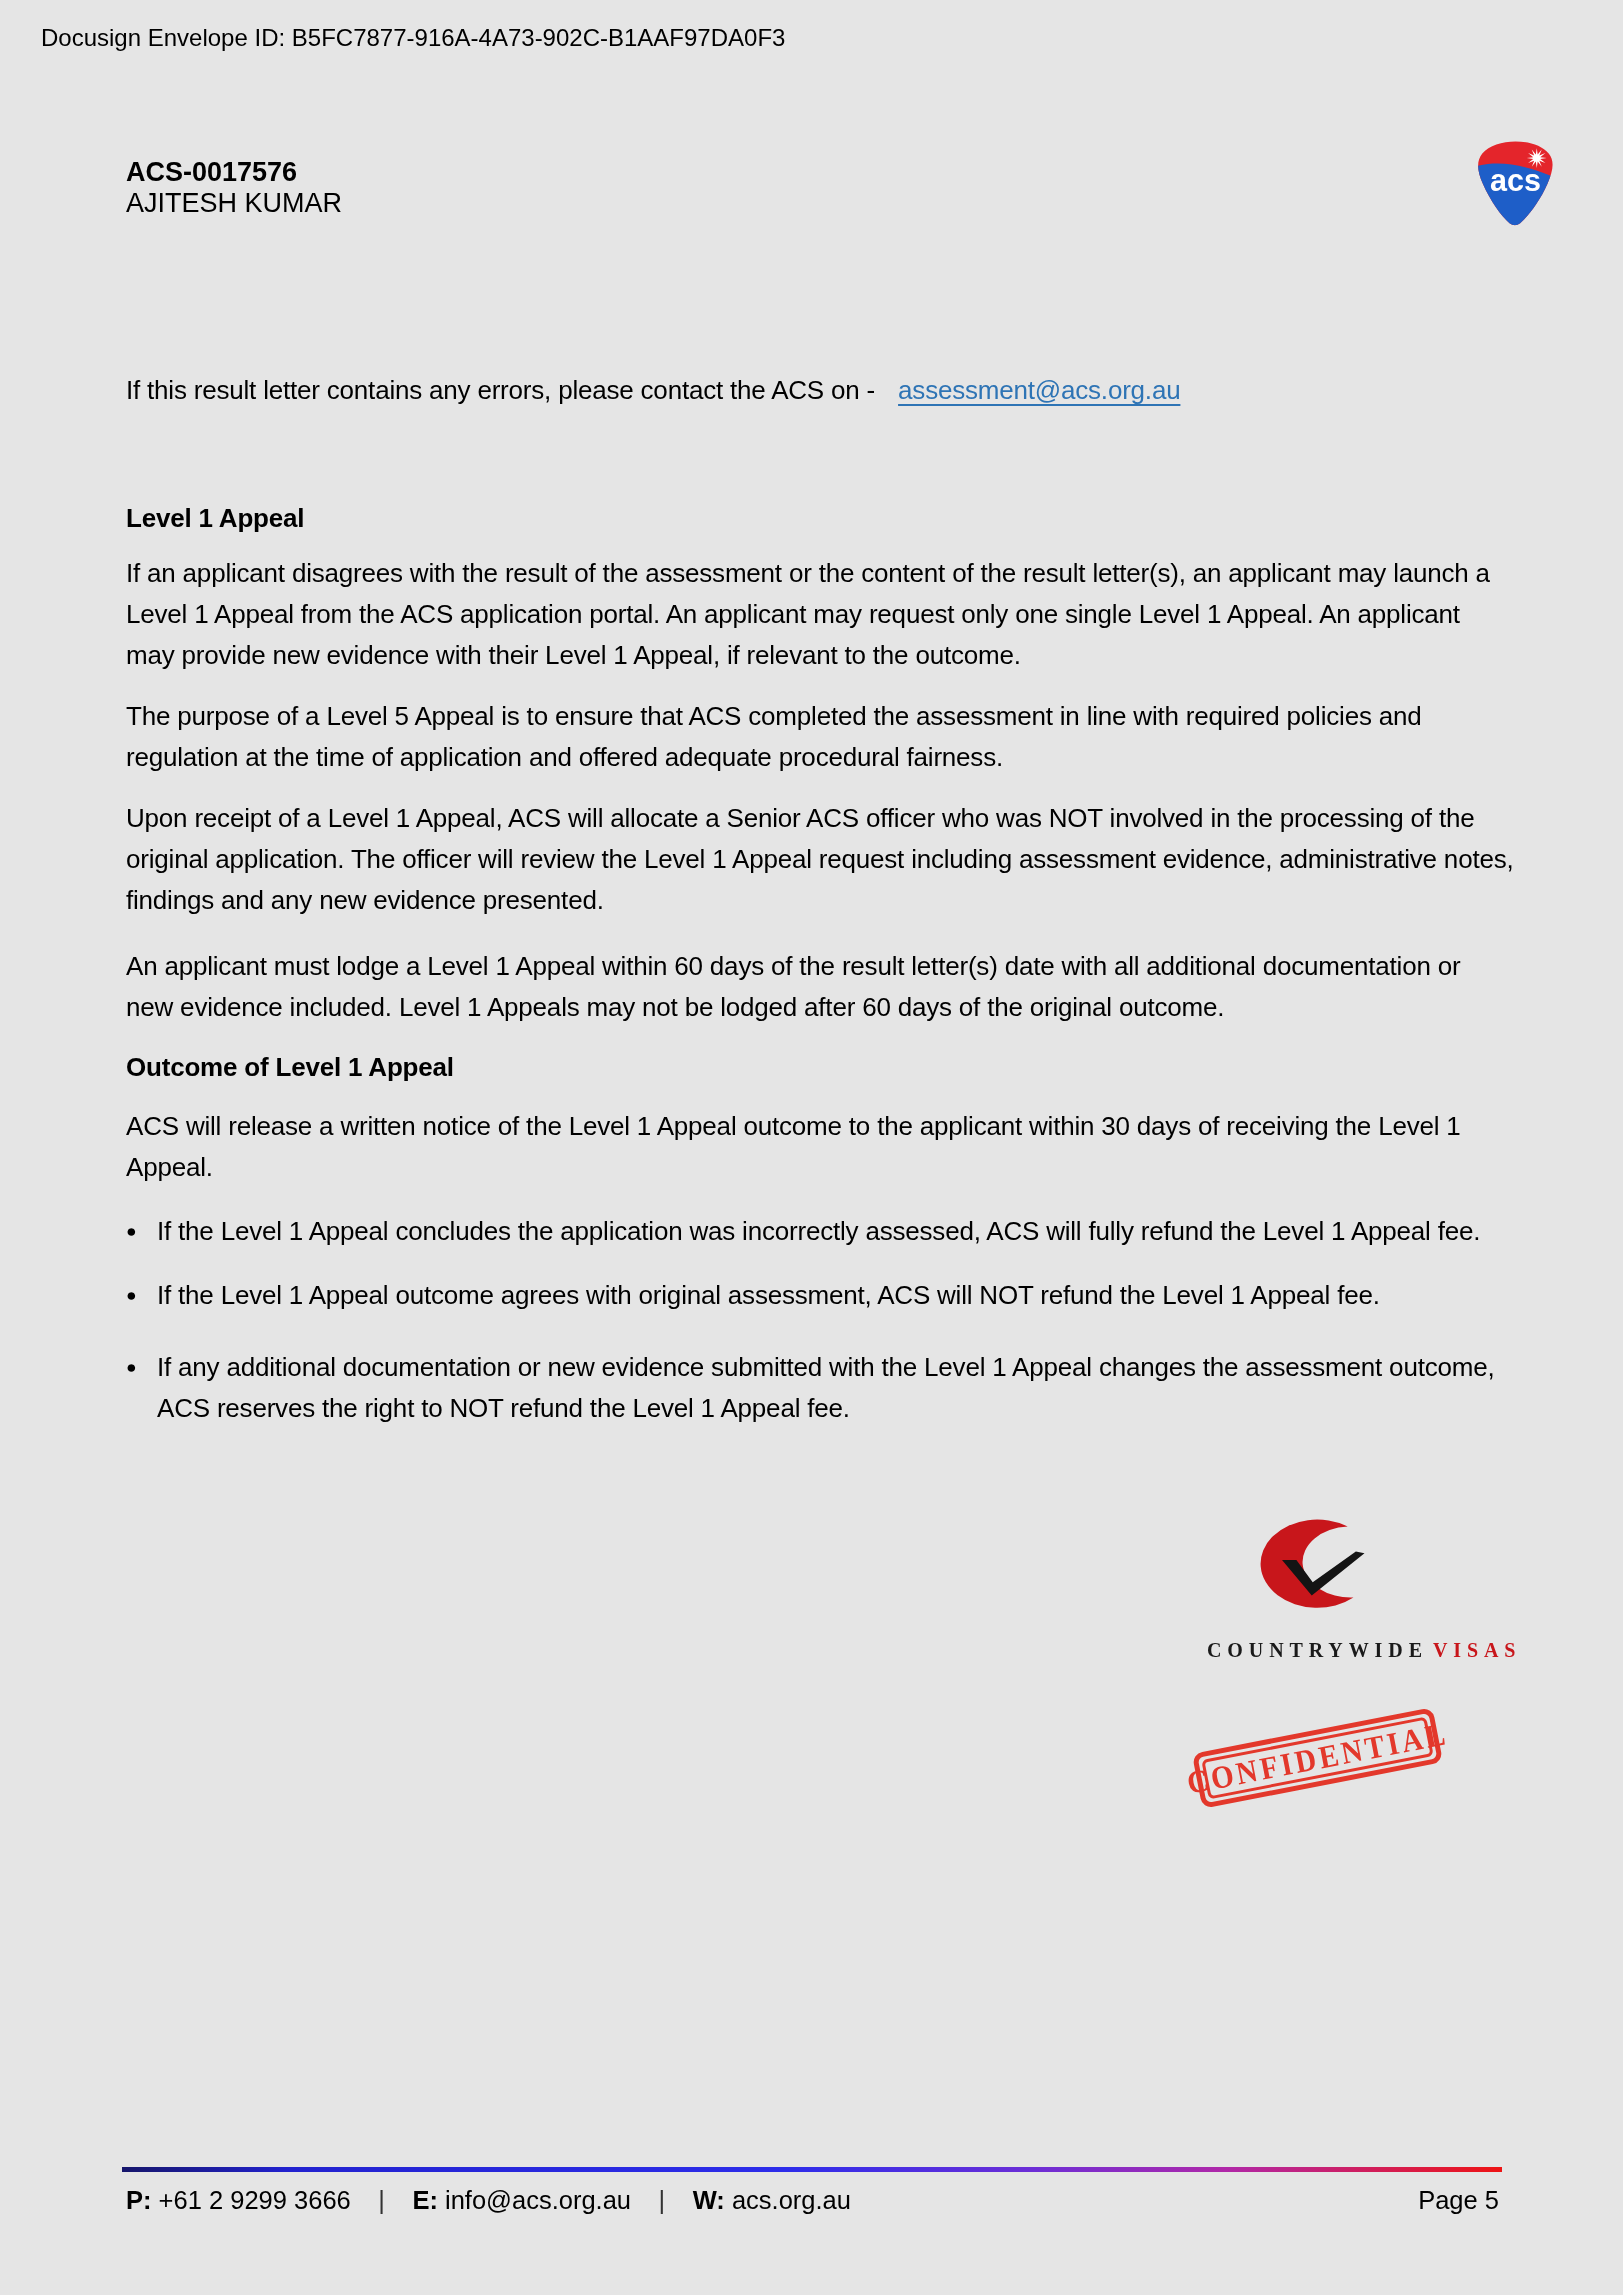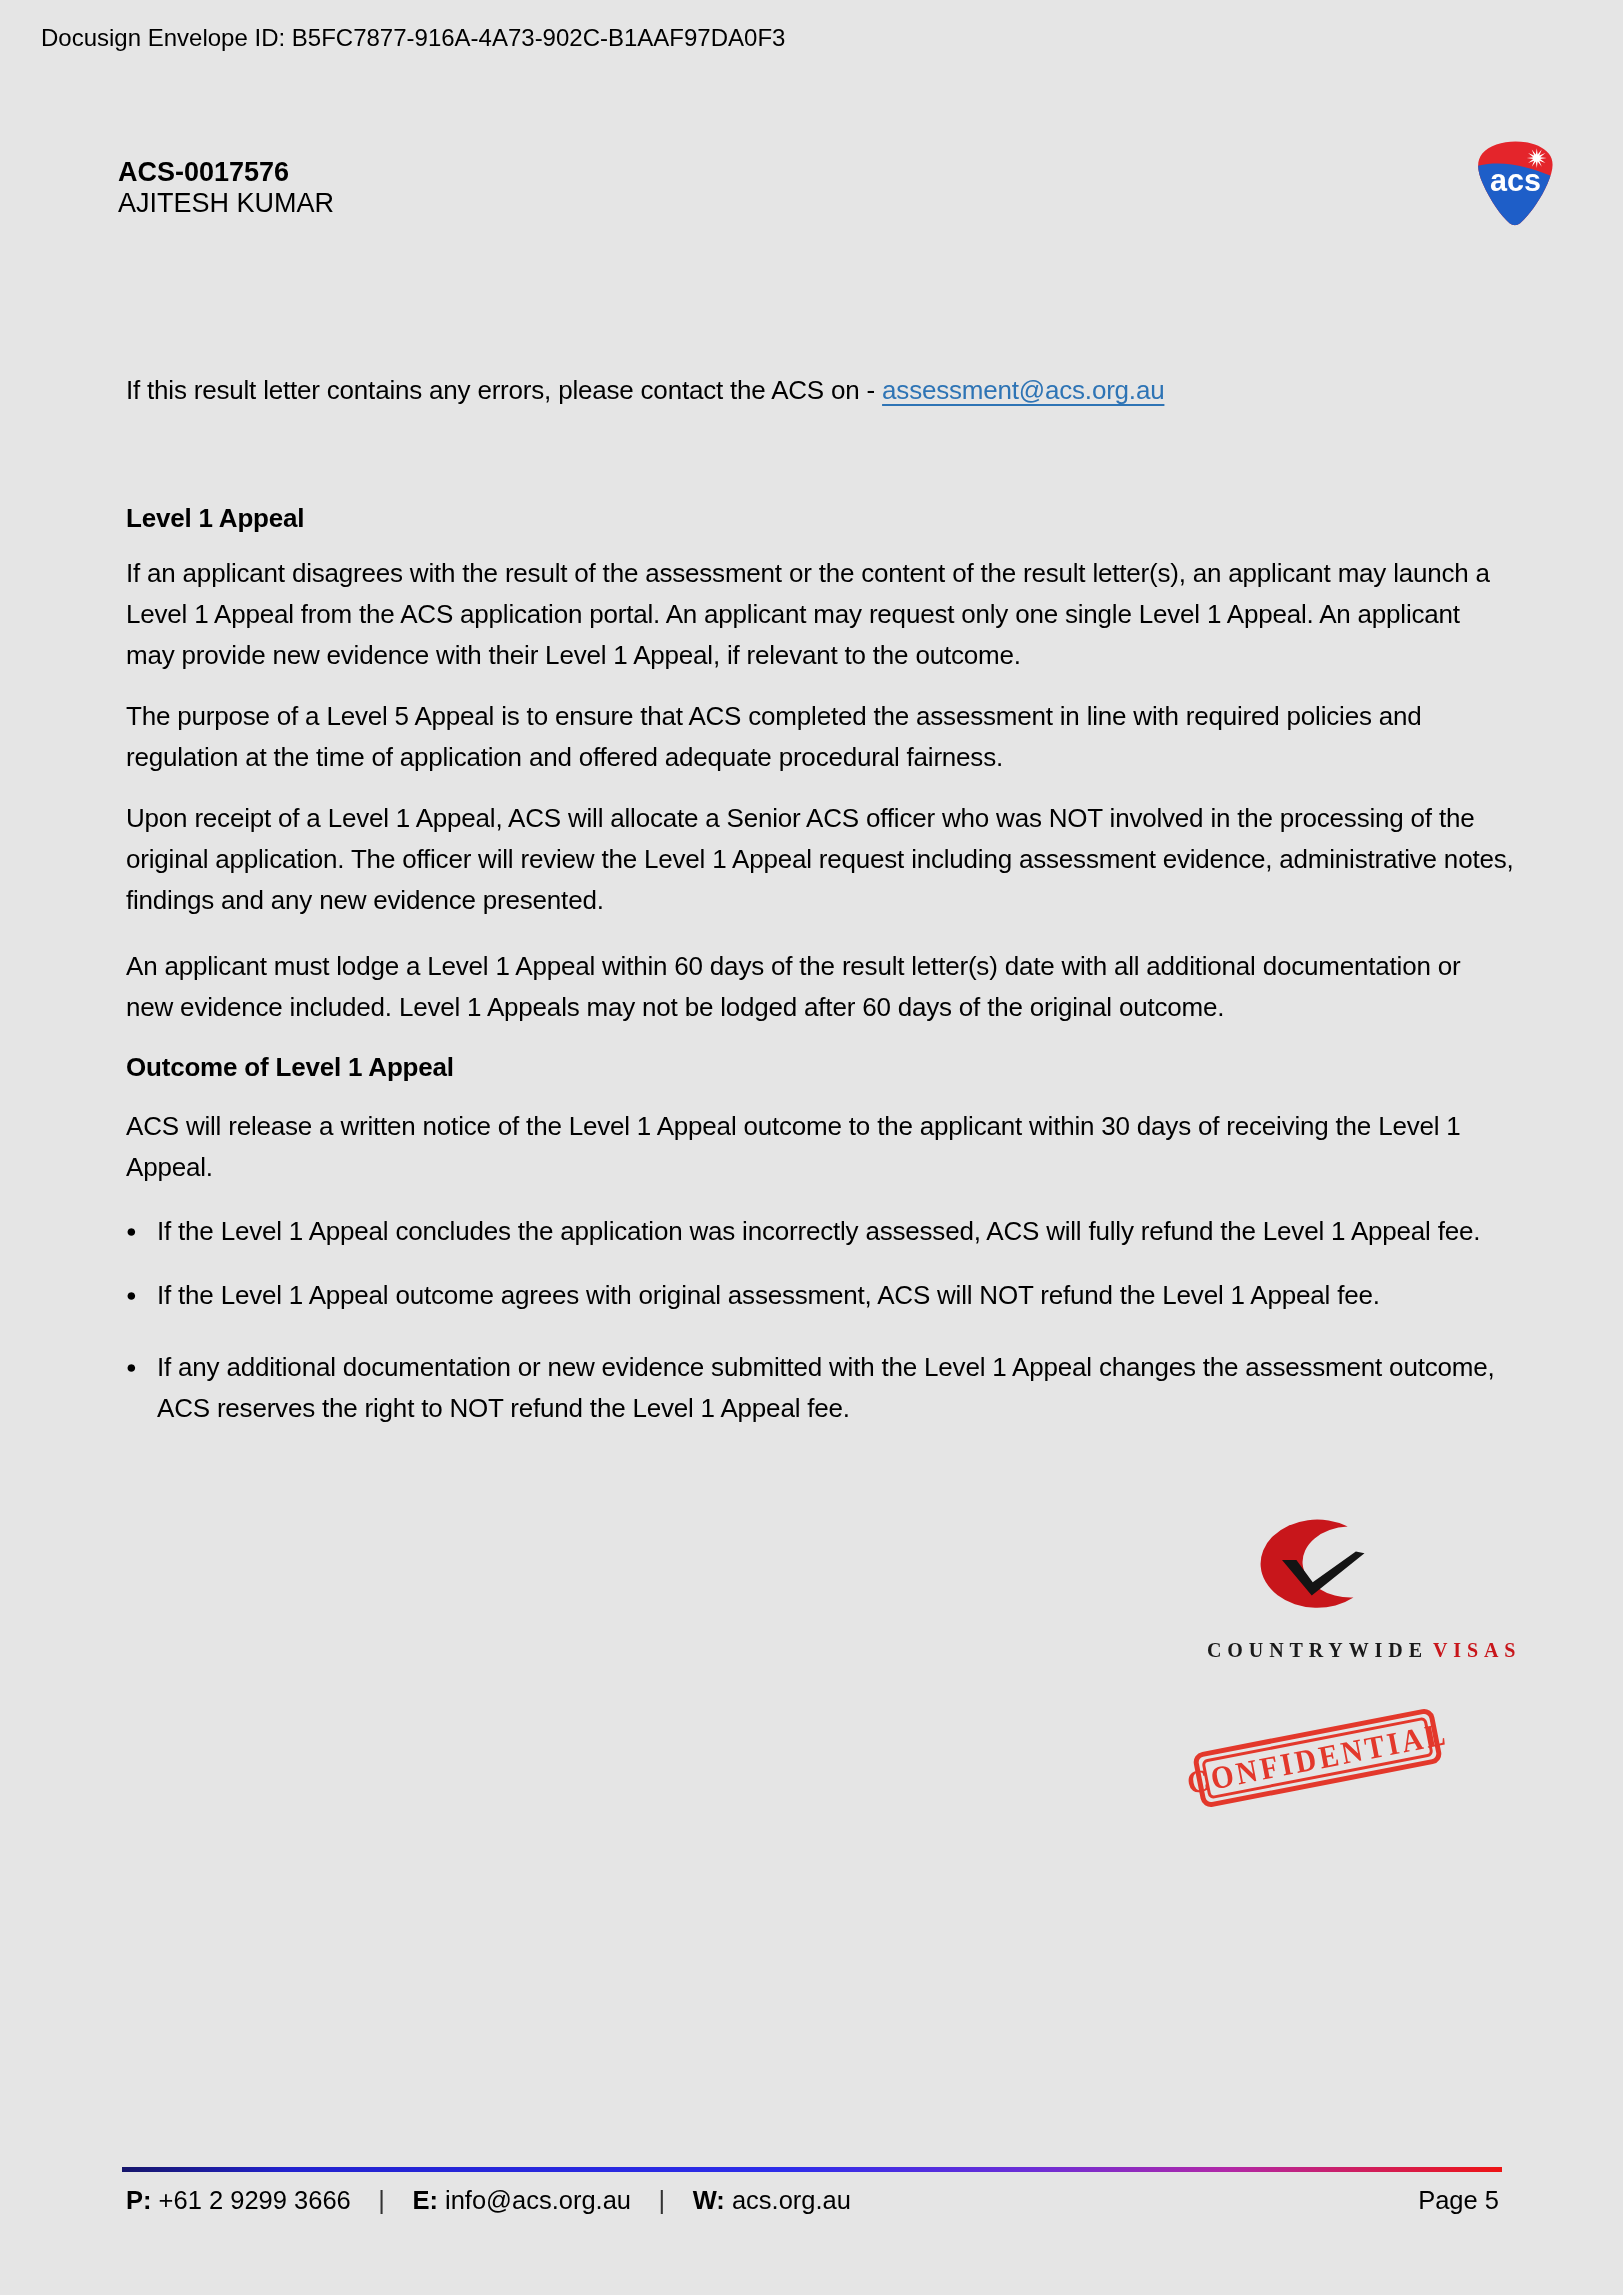--- a/index.html
+++ b/index.html
@@ -17,21 +17,21 @@
   
   .docusign {
     position: absolute;
     left: 41px; top: 23.5px;
     font-size: 24px;
     color: #000;
     letter-spacing: 0;
   }
 
   
-  .ref { position: absolute; left: 118px; top: 157px; line-height: 31px; font-size: 27px; }
+  .ref { position: absolute; left: 126px; top: 157px; line-height: 31px; font-size: 27px; }
   .ref-id { font-weight: bold; }
 
   
   .acs-logo { position: absolute; left: 1473px; top: 139px; width: 85px; height: 90px; }
 
   
   .content {
     position: absolute;
     left: 126px; top: 370px;
     width: 1388px;
@@ -41,21 +41,21 @@
   }
   .content p { margin: 0 0 19.6px 0; }
   .contact { margin-bottom: 87px !important; }
   .content h2, .content h3 { font-size: 26px; line-height: 41px; font-weight: bold; }
   .content h2 { margin: 0 0 14.4px 0; }
   .h-timelimit { margin: 5.2px 0 21.6px 0; }
   .h-outcome { margin: 0 0 18.3px 0; }
   .para-last { margin-bottom: 25px !important; }
   .outcome-para { margin-bottom: 23px !important; }
 
-  a.email-link { color: #2E74B5; text-decoration: underline; text-underline-offset: 4.6px; }
+  a.email-link { color: #2E74B5; text-decoration: underline; text-underline-offset: 4.6px; margin-left: 16px; }
 
   ul.bullets { list-style: none; }
   ul.bullets li { display: flex; margin-bottom: 23px; }
   ul.bullets li.li-gap { margin-bottom: 31px; }
   .dot { width: 31px; flex: 0 0 31px; font-size: 17.7px; line-height: 41px; }
   .li-text { flex: 1; }
 
   
   .cv-logo { position: absolute; left: 1207px; top: 1512px; width: 220px; text-align: center; }
   .cv-emblem { width: 163px; height: 123px; margin: 0 auto; display: block; }

